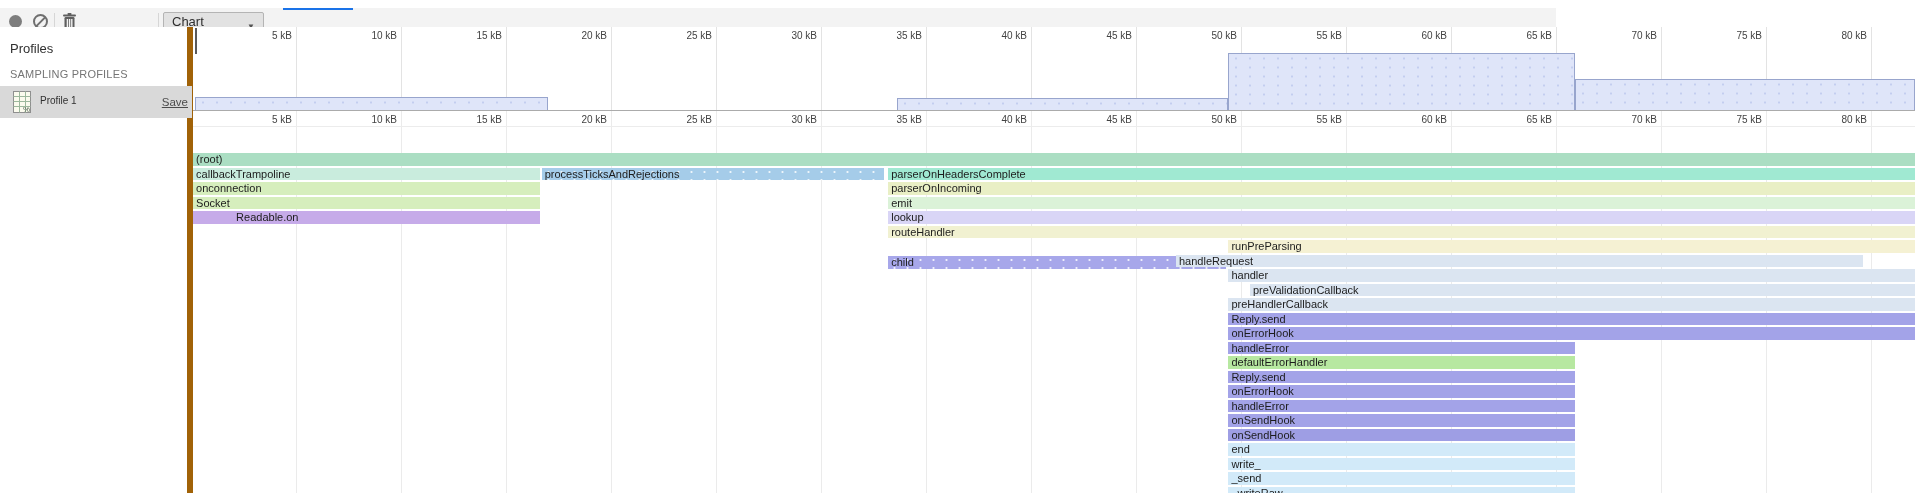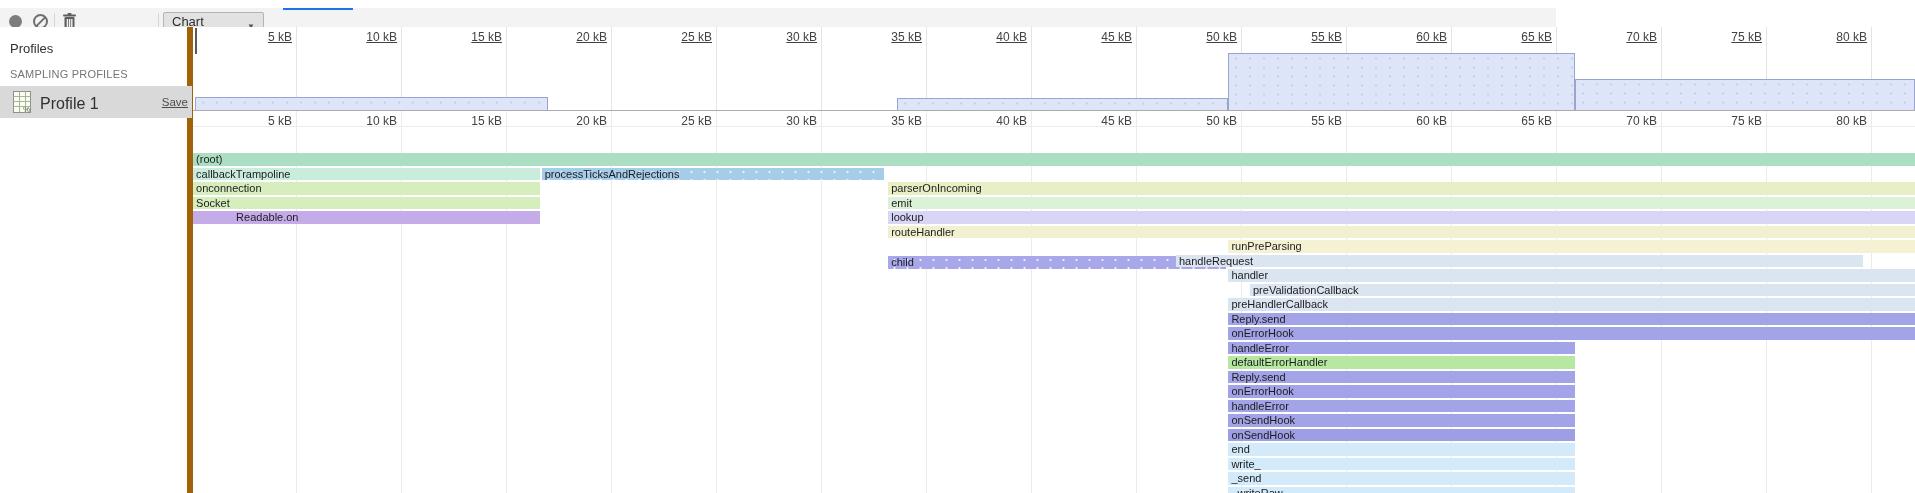--- a/index.html
+++ b/index.html
@@ -26,30 +26,30 @@
 
   
   #sidebar { position:absolute; left:0; top:27px; width:193px; height:466px;
     background:#fff; border-right:6px solid #a16207; }
   #sidebar-title { position:absolute; left:10px; top:14px; font-size:13px; color:#303030; }
   #sidebar-section { position:absolute; left:10px; top:41px; font-size:11px; color:#757575;
     letter-spacing:.2px; }
   #profile-row { position:absolute; left:0; top:59px; width:192px; height:32px;
     background:#d9d9d9; cursor:pointer; }
   #profile-icon { position:absolute; left:13px; top:5px; width:18px; height:22px; }
-  #profile-name { position:absolute; left:40px; top:9px; font-size:16px; color:#303030; }
+  #profile-name { position:absolute; left:40px; top:9px; font-size:10px; color:#303030; }
   #profile-save { position:absolute; right:4px; top:10px; font-size:11.5px; color:#4c4c4c;
     text-decoration:underline; cursor:pointer; }
 
   
   #chart { position:absolute; left:193px; top:27px; width:1722px; height:466px; background:#fff; }
   .gridline-top { position:absolute; top:0; width:1px; height:84px; background:#e3e3e3; }
   .gridline-flame { position:absolute; top:84px; width:1px; height:382px; background:rgba(0,0,0,0.08); }
-  .tick-label { position:absolute; font-size:12px; color:#424242; transform:translateX(-100%);
-    white-space:nowrap;text-decoration:underline; }
+  .tick-label { position:absolute; font-size:10px; color:#424242; transform:translateX(-100%);
+    white-space:nowrap; }
   .tick-top { top:3px; }
   .tick-flame { top:87px; }
   #overview { position:absolute; left:0; top:0; width:1722px; height:84px; border-bottom:1px solid #ababab; }
   .ov-seg { position:absolute; background:#dfe5f9;
     background-image:radial-gradient(circle, #c3cdf0 1px, transparent 1.2px);
     background-size:14px 9px;
     border:1px solid #98a5cd; border-bottom:none; }
   #ov-handle { position:absolute; left:2px; top:1px; width:2px; height:26px; background:#5a5a5a; }
   #flame-ruler-line { position:absolute; left:0; top:99px; width:1722px; height:1px; background:#ececec; }
 
@@ -185,20 +185,21 @@
         <div class="tick-label tick-flame" style="left: 1359px;">65 kB</div>
         <div class="tick-label tick-flame" style="left: 1464px;">70 kB</div>
         <div class="tick-label tick-flame" style="left: 1569px;">75 kB</div>
         <div class="tick-label tick-flame" style="left: 1674px;">80 kB</div>
       </div>
     <div id="flame-ruler-line"></div>
     <div id="flame">
         <div class="frame" style="left: 0.0999999px; width: 1722px; top: 27px; background-color: rgb(171, 222, 195);">(root)</div>
         <div class="frame" style="left: 0.0999999px; width: 346.5px; top: 41.5px; background-color: rgb(201, 236, 221);">callbackTrampoline</div>
         <div class="frame dotted" style="left: 348.7px; width: 342.3px; top: 41.5px; background-color: rgb(165, 204, 233);">processTicksAndRejections</div>
+        <div class="frame" style="left: 695.2px; width: 1026.9px; top: 41.5px; background-color: rgb(160, 233, 210);">parserOnHeadersComplete</div>
         <div class="frame" style="left: 0.0999999px; width: 346.5px; top: 56px; background-color: rgb(214, 238, 189);">onconnection</div>
         <div class="frame" style="left: 695.2px; width: 1026.9px; top: 56px; background-color: rgb(233, 239, 197);">parserOnIncoming</div>
         <div class="frame" style="left: 0.0999999px; width: 346.5px; top: 70.5px; background-color: rgb(214, 238, 189);">Socket</div>
         <div class="frame" style="left: 695.2px; width: 1026.9px; top: 70.5px; background-color: rgb(219, 242, 216);">emit</div>
         <div class="frame" style="left: 0.0999999px; width: 346.5px; top: 85px; background-color: rgb(198, 171, 233); padding-left: 43px;">Readable.on</div>
         <div class="frame" style="left: 695.2px; width: 1026.9px; top: 85px; background-color: rgb(217, 213, 246);">lookup</div>
         <div class="frame" style="left: 695.2px; width: 1026.9px; top: 99.5px; background-color: rgb(241, 241, 209);">routeHandler</div>
         <div class="frame dotted" style="left: 695.2px; width: 338.1px; top: 114px; background-color: rgb(167, 167, 234); margin-top: 16px;">child</div>
         <div class="frame" style="left: 1035.4px; width: 797px; top: 114px; background-color: rgb(245, 241, 211);">runPreParsing</div>
         <div class="frame" style="left: 983px; width: 686.7px; top: 128.5px; background-color: rgb(219, 229, 241);">handleRequest</div>

